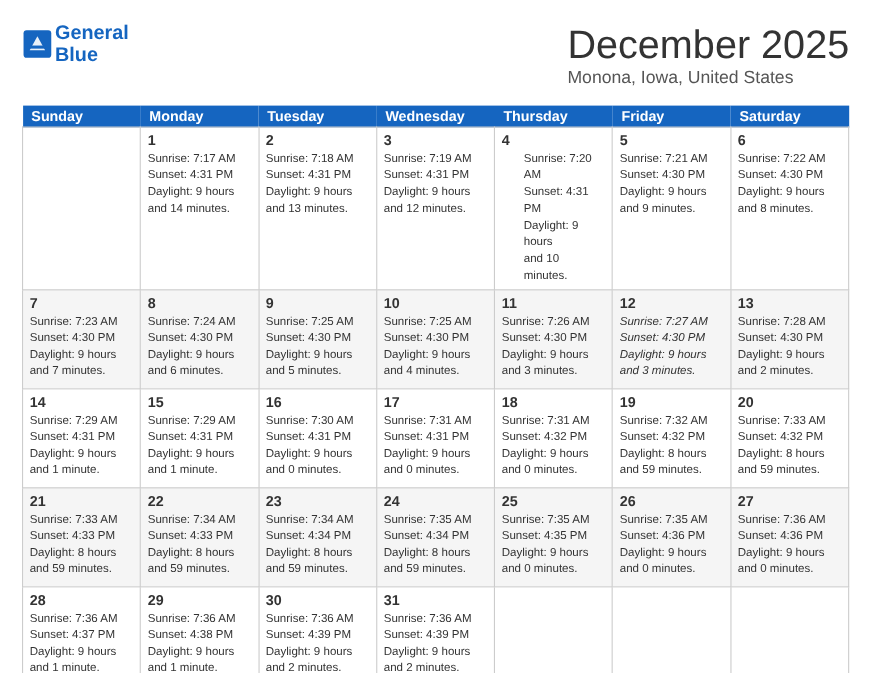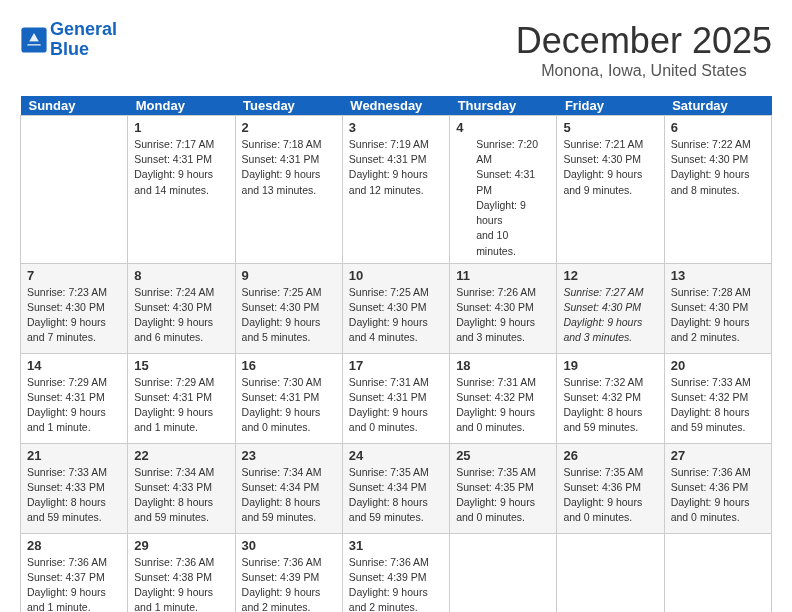--- a/index.html
+++ b/index.html
@@ -19,21 +19,21 @@
     .logo-area {
       display: flex;
       align-items: center;
     }
     .logo-icon {
       width: 28px;
       height: 28px;
       margin-right: 2px;
     }
     .title-area {
-      text-align: center;
+      text-align: left;
     }
     .main-title {
       font-size: 36px;
       color: #333;
       font-weight: normal;
     }
     .subtitle {
       font-size: 16px;
       color: #555;
     }

